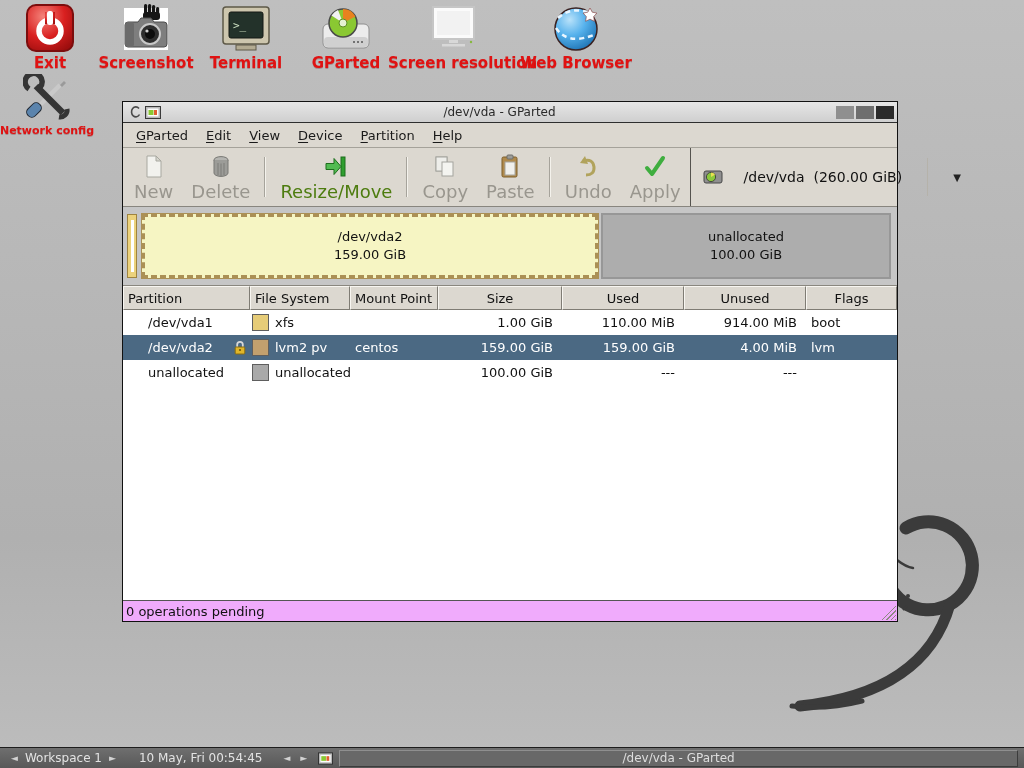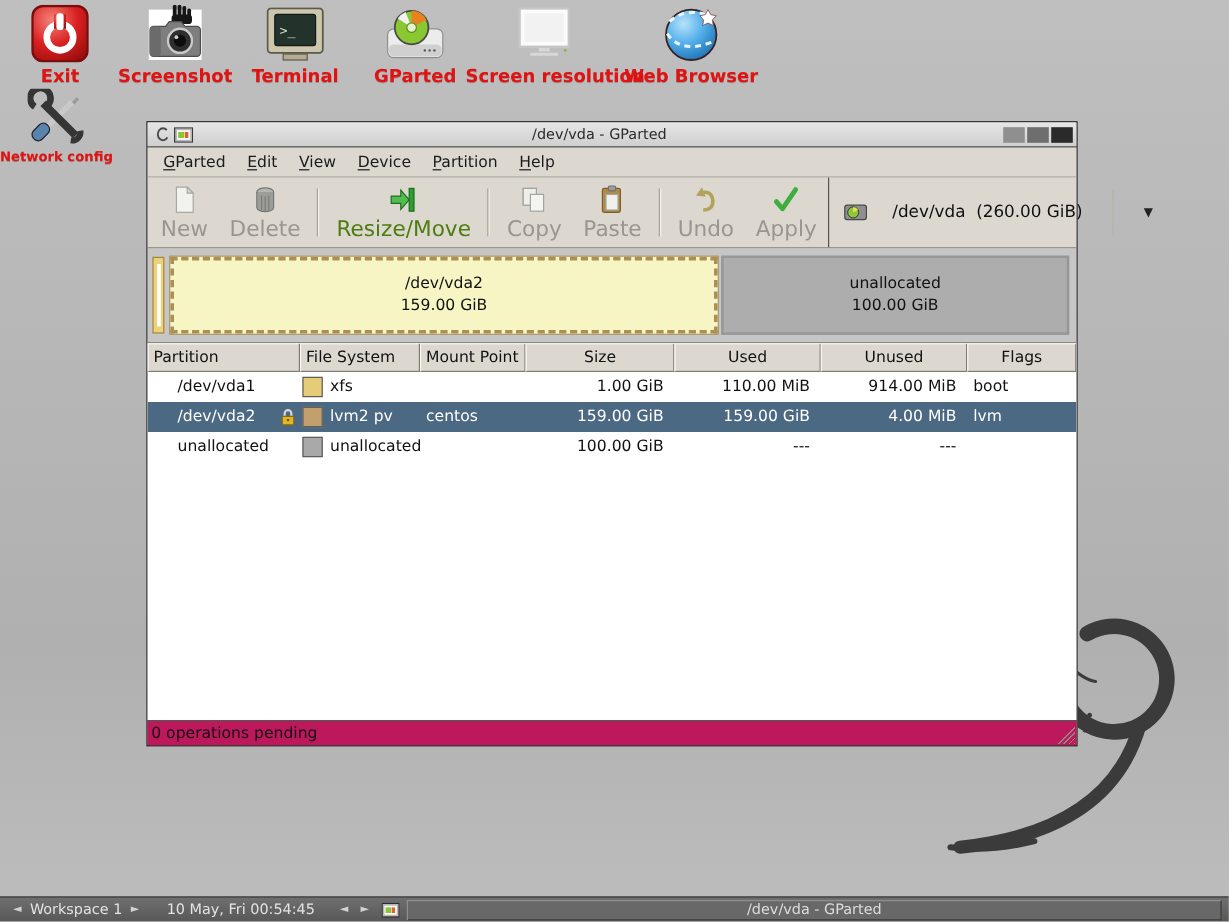--- a/index.html
+++ b/index.html
@@ -70,21 +70,21 @@
   .cell-mount { padding-left:5px; }
   .num { justify-content:flex-end; padding-right:9px; }
   .cell-flags { padding-left:5px; }
   .swatch { width:17px; height:17px; border:1px solid #5e5e5e; margin-right:6px; flex:0 0 auto; }
   .sw-xfs { background:#e6cc78; }
   .sw-lvm { background:#c2a06e; }
   .sw-un  { background:#a9a9a9; }
   .trow.selected { background:#4b6983; color:#fff; }
   .lockwrap { margin-left:auto; margin-right:3px; display:flex; align-items:center; }
 
-  .statusbar { height:21px; background:#be185d; border-top:1px solid #555; display:flex; align-items:center;
+  .statusbar { height:21px; background:#f0abfc; border-top:1px solid #555; display:flex; align-items:center;
                font-size:13px; color:#111; padding-left:3px; flex:0 0 auto; position:relative; }
   .grip { position:absolute; right:1px; bottom:1px; width:15px; height:15px;
           background:repeating-linear-gradient(135deg, rgba(0,0,0,0) 0 2px, #8d8a82 2px 3px);
           clip-path:polygon(100% 0, 100% 100%, 0 100%); }
 
   
   .taskbar { position:absolute; left:0; bottom:0; width:1024px; height:21px; z-index:3;
              background:linear-gradient(#6f6f6f,#585858); border-top:1px solid #1d1d1d;
              display:flex; align-items:center; padding:0 6px; color:#e3e3e3; font-size:12px; }
   .tk-arrow { font-size:9px; color:#d2d2d2; padding:0 5px; }

